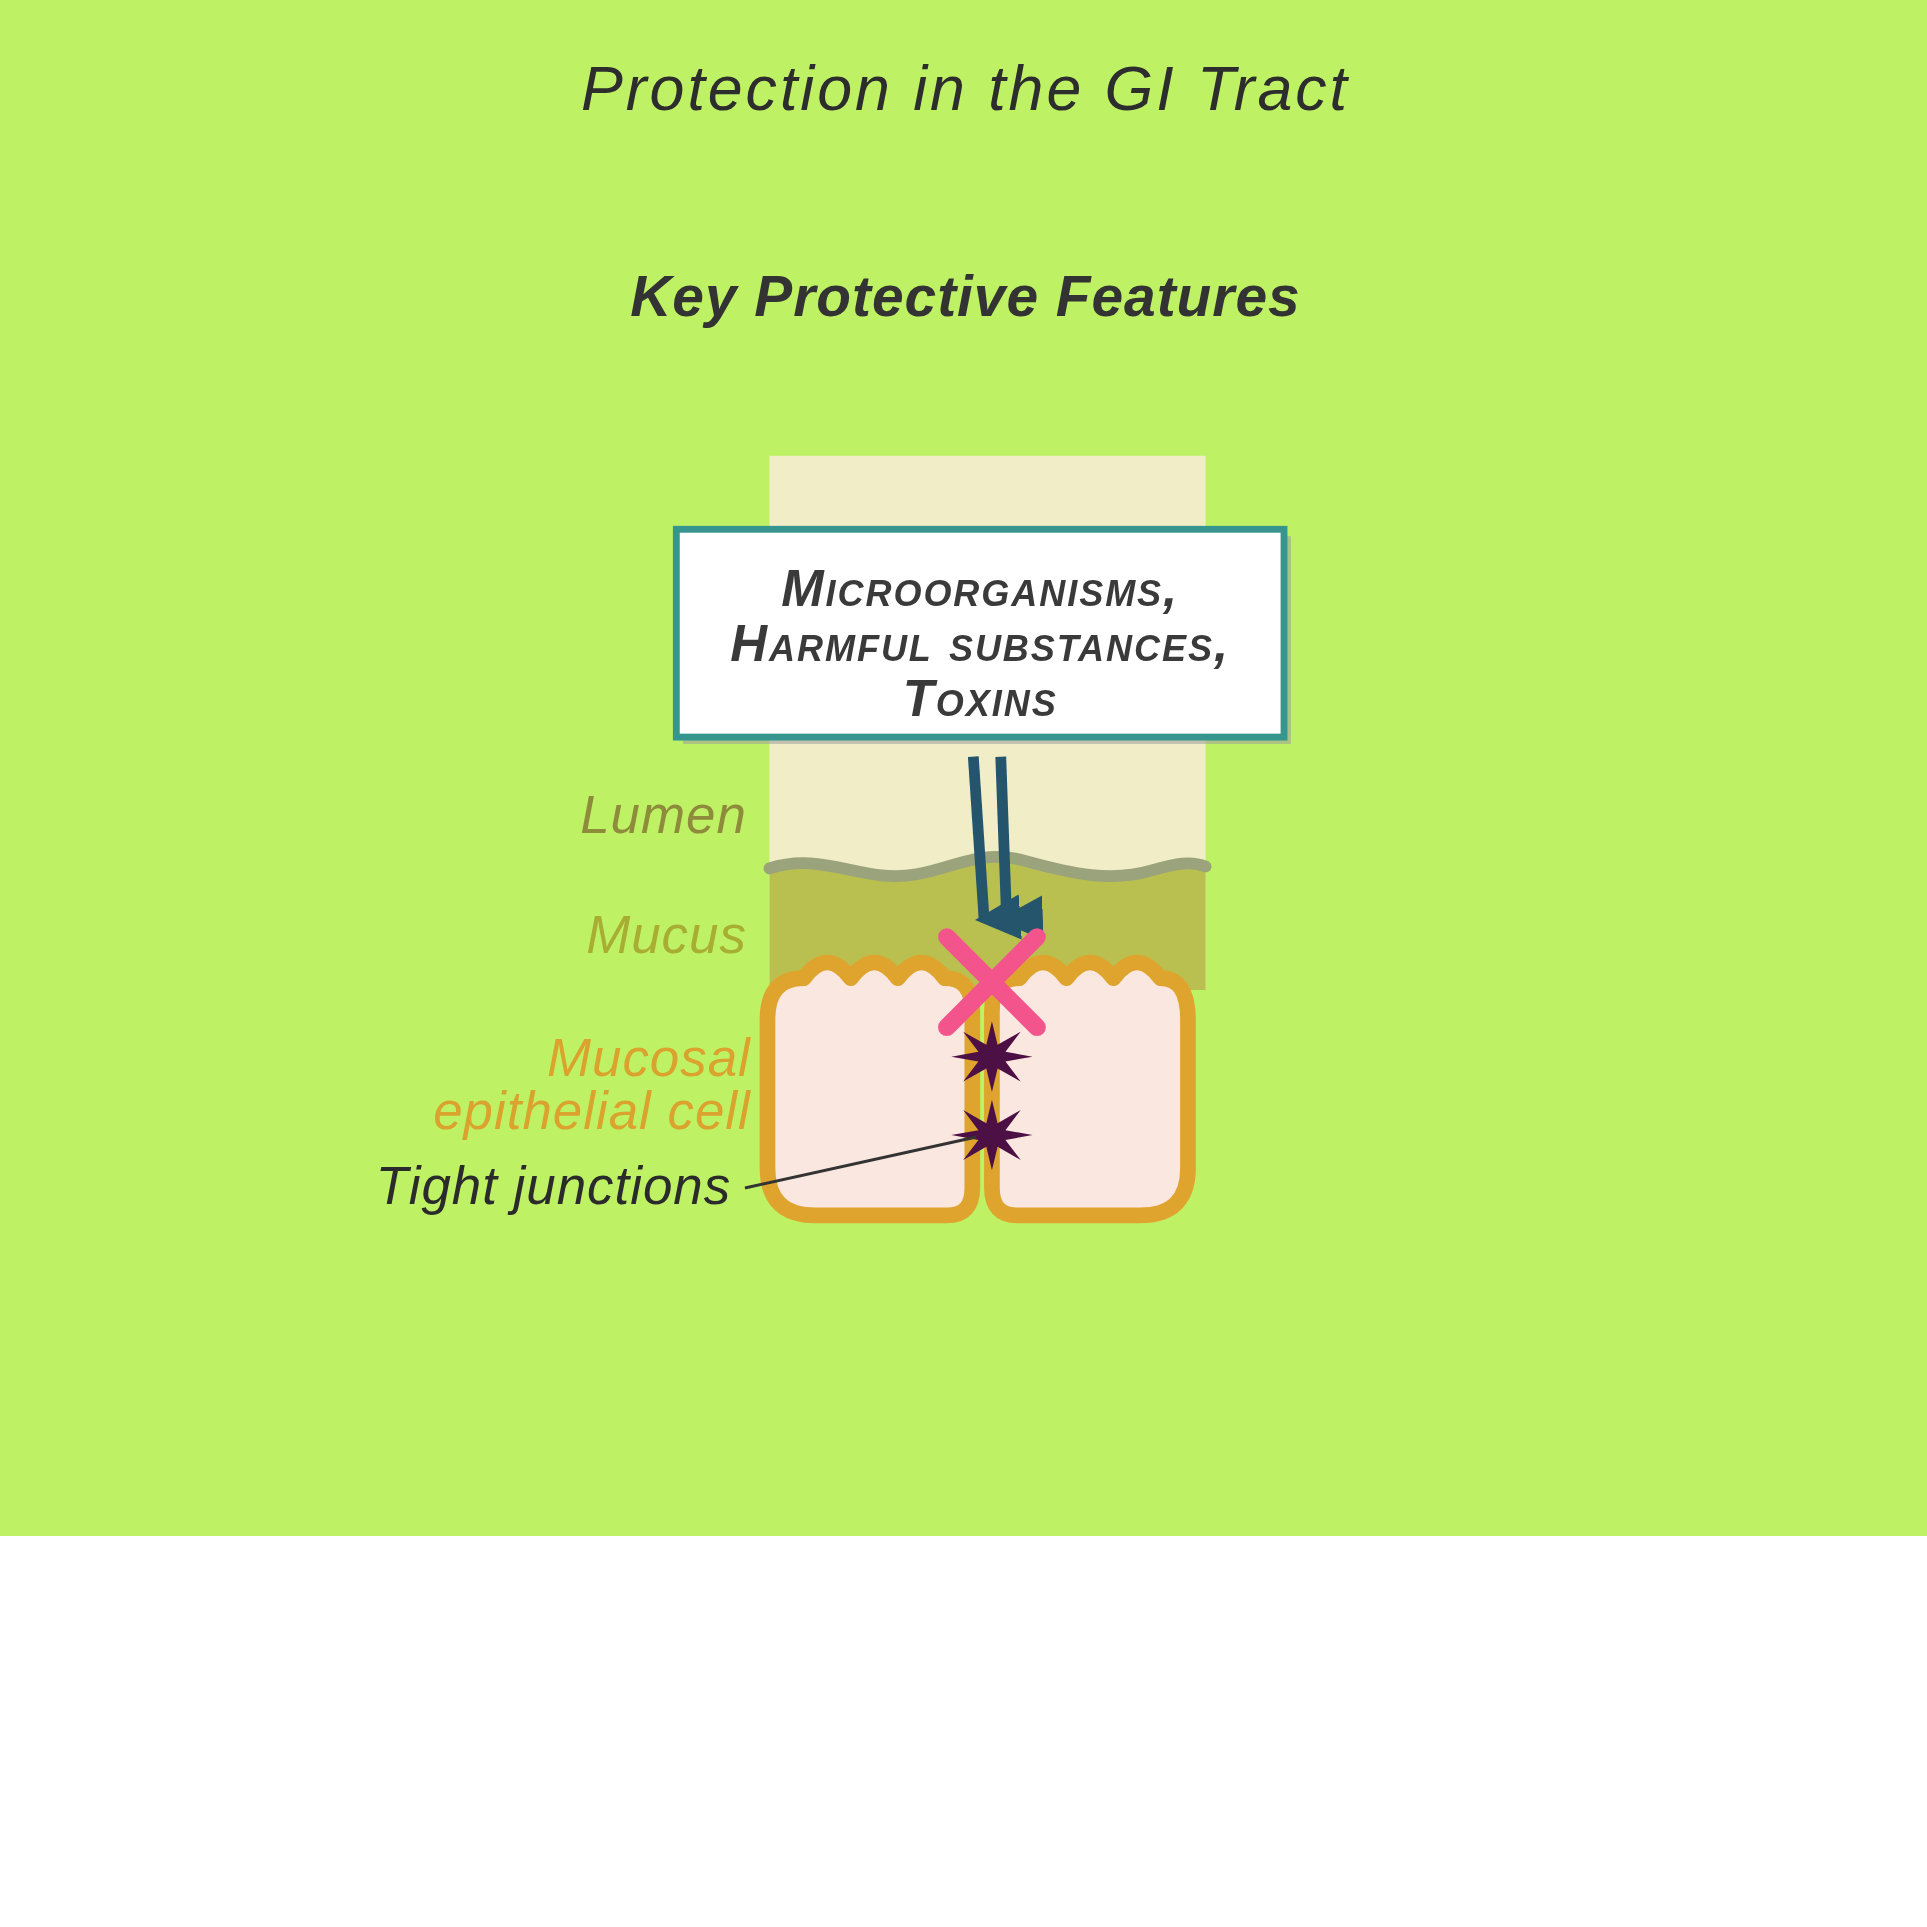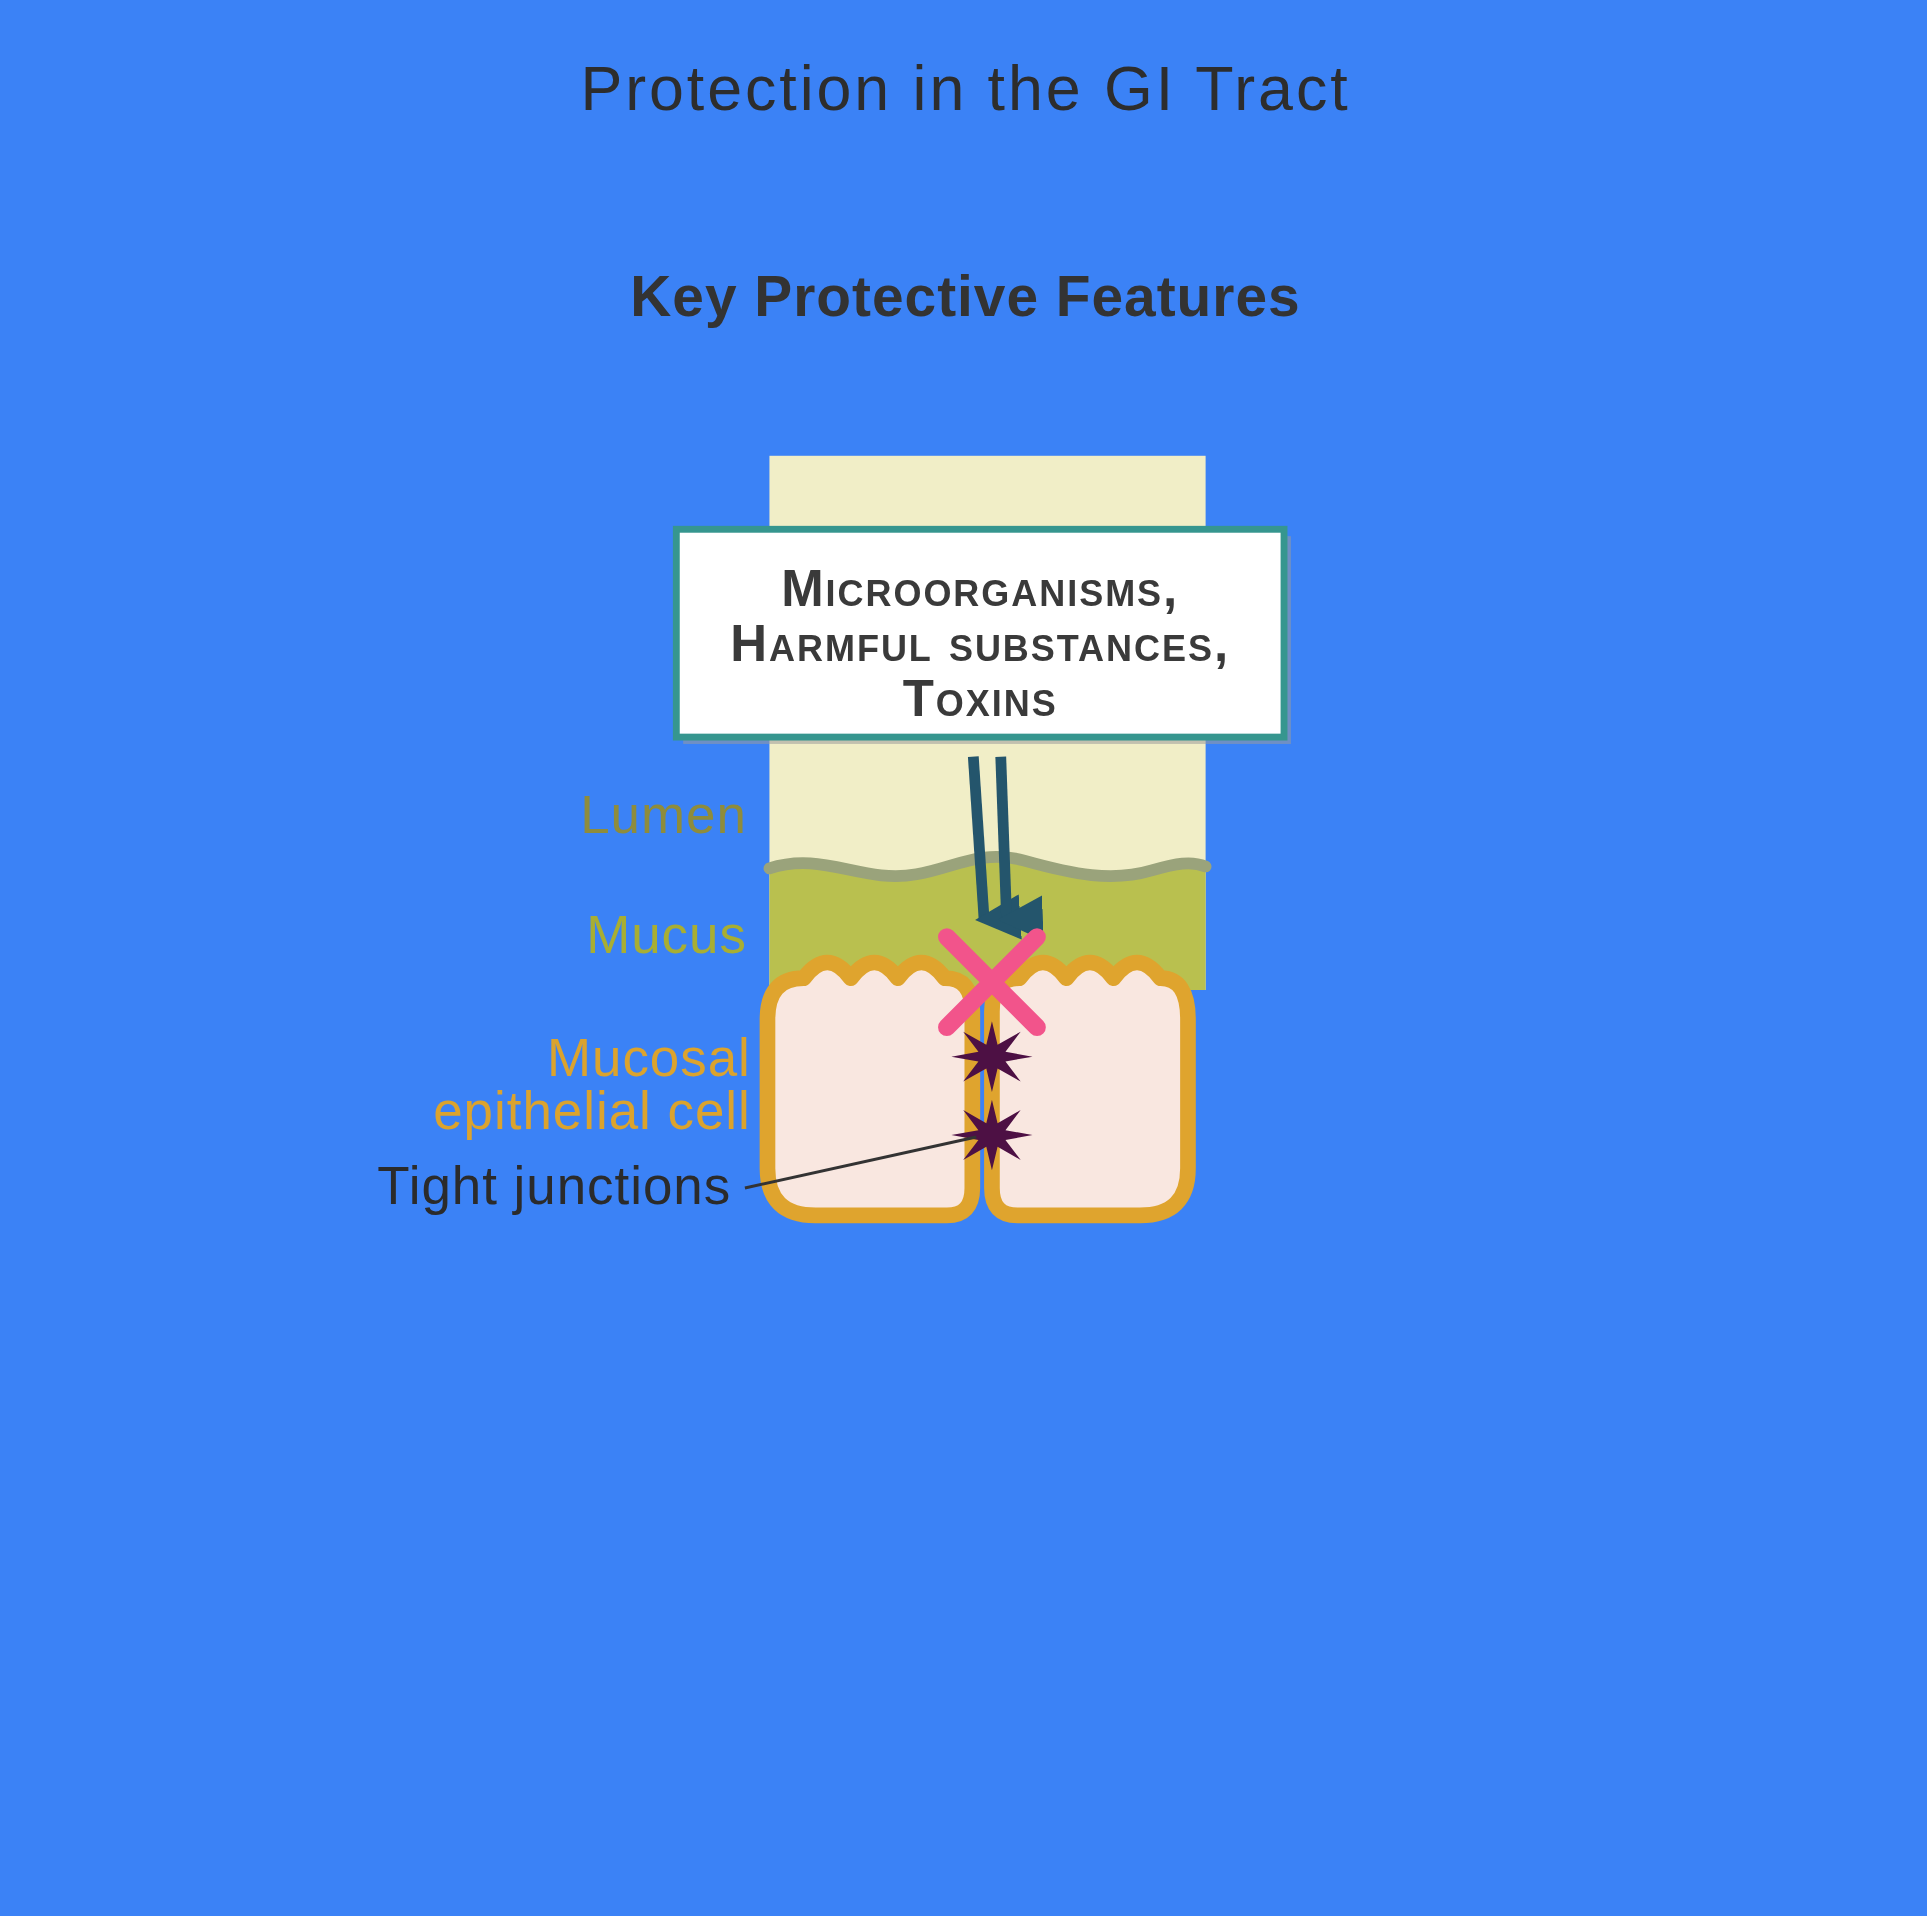--- a/index.html
+++ b/index.html
@@ -1,22 +1,23 @@
 <!DOCTYPE html>
 <html><head>
 <meta charset="utf-8">
 <style>
   html, body { margin: 0; padding: 0; background: #ffffff; }
   .page {
     position: relative;
     width: 1928px;
-    height: 1916px;
-    background: #3b82f6;
+    height: 1536px;
+    background: #bef264;
     font-family: "Liberation Sans", sans-serif;
     overflow: hidden;
+    font-style: italic;
   }
   svg { display: block; width: 1928px; height: 1928px; }
 
   .title {
     font-family: "Liberation Sans", sans-serif;
     font-size: 64px;
     font-weight: 400;
     letter-spacing: 3px;
   }
   .subtitle {

